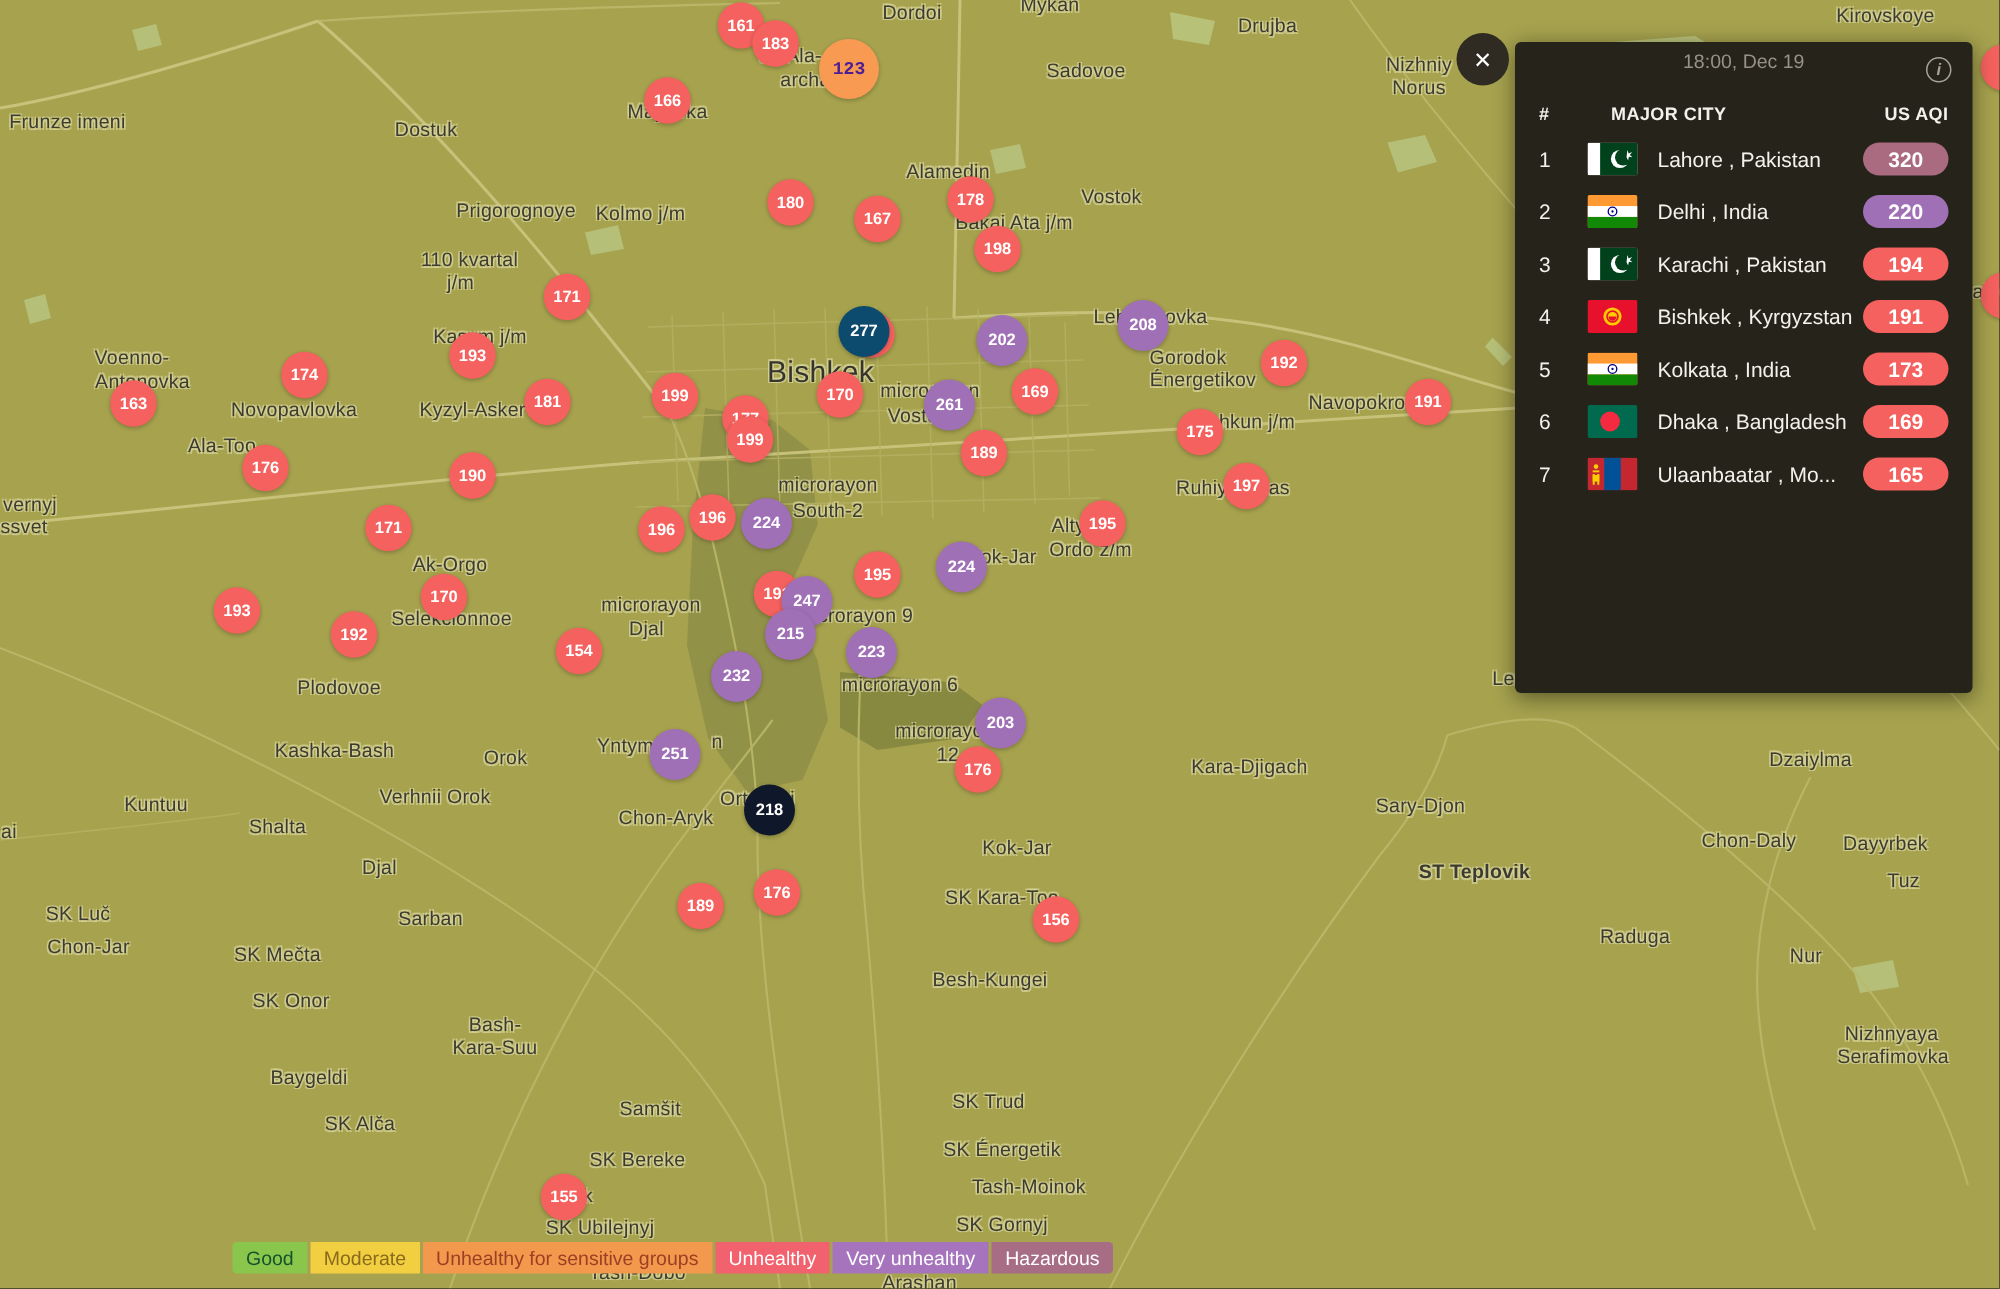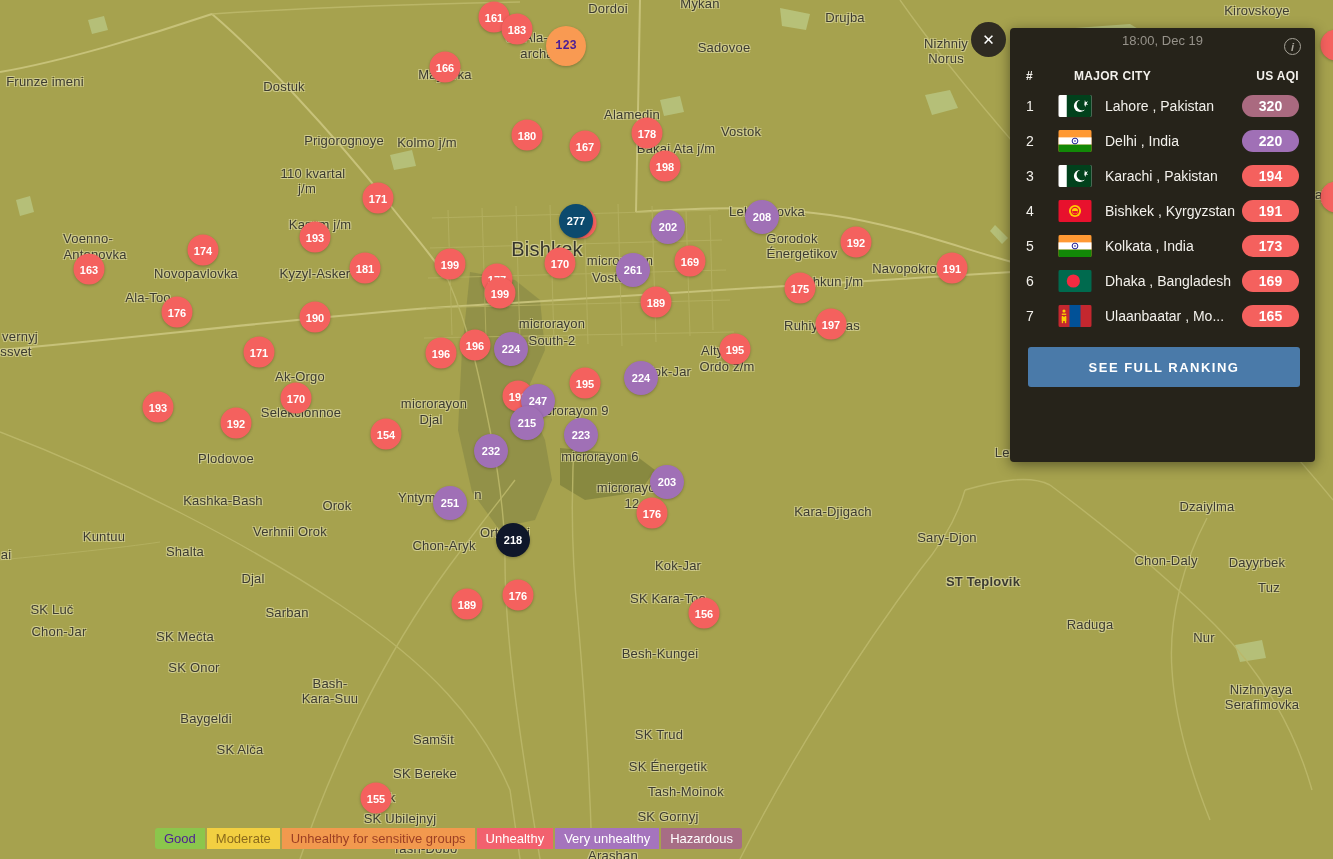--- a/index.html
+++ b/index.html
@@ -260,21 +260,21 @@
       <div class="marker p" style="left: 513px; top: 540px; background: #0f172a;">218</div>
       <div class="marker r" style="left: 467px; top: 604px; background: rgb(244, 97, 94);">189</div>
       <div class="marker r" style="left: 518px; top: 595px; background: rgb(244, 97, 94);">176</div>
       <div class="marker r" style="left: 704px; top: 613px; background: rgb(244, 97, 94);">156</div>
       <div class="marker r" style="left: 376px; top: 798px; background: rgb(244, 97, 94);">155</div>
       <div class="marker r" style="left: 1336px; top: 45px; background: rgb(244, 97, 94);"></div>
       <div class="marker r" style="left: 1336px; top: 197px; background: rgb(244, 97, 94);"></div>
     </div>
 
   <div id="legend">
-      <div class="lchip" style="background: rgb(139, 198, 76); color: #4c1d95;">Good</div>
+      <div class="lchip" style="background: rgb(139, 198, 76); color: #14532d;">Good</div>
       <div class="lchip" style="background: rgb(242, 207, 65); color: rgb(138, 106, 28);">Moderate</div>
       <div class="lchip" style="background: rgb(242, 153, 78); color: rgb(156, 63, 36);">Unhealthy for sensitive groups</div>
       <div class="lchip" style="background: rgb(242, 97, 110); color: rgb(255, 255, 255);">Unhealthy</div>
       <div class="lchip" style="background: rgb(165, 116, 189); color: rgb(255, 255, 255);">Very unhealthy</div>
       <div class="lchip" style="background: rgb(167, 109, 133); color: rgb(255, 255, 255);">Hazardous</div>
     </div>
 
   <button id="close-btn">
     <span>✕</span>
   </button>
@@ -383,16 +383,15 @@
                 <rect x="3" y="10" width="1.2" height="6.5"></rect>
                 <rect x="5.8" y="10" width="1.2" height="6.5"></rect>
                 <rect x="3" y="10.6" width="4" height="4"></rect>
               </g>
             </svg>
           </span>
           <span class="city">Ulaanbaatar , Mo...</span>
           <span class="badge" style="background: rgb(244, 97, 94);">165</span>
         </div>
       </div>
-    <button id="see-full">SEE FULL RANKING</button>
   </div>
 
 </div>
 
 </body></html>

